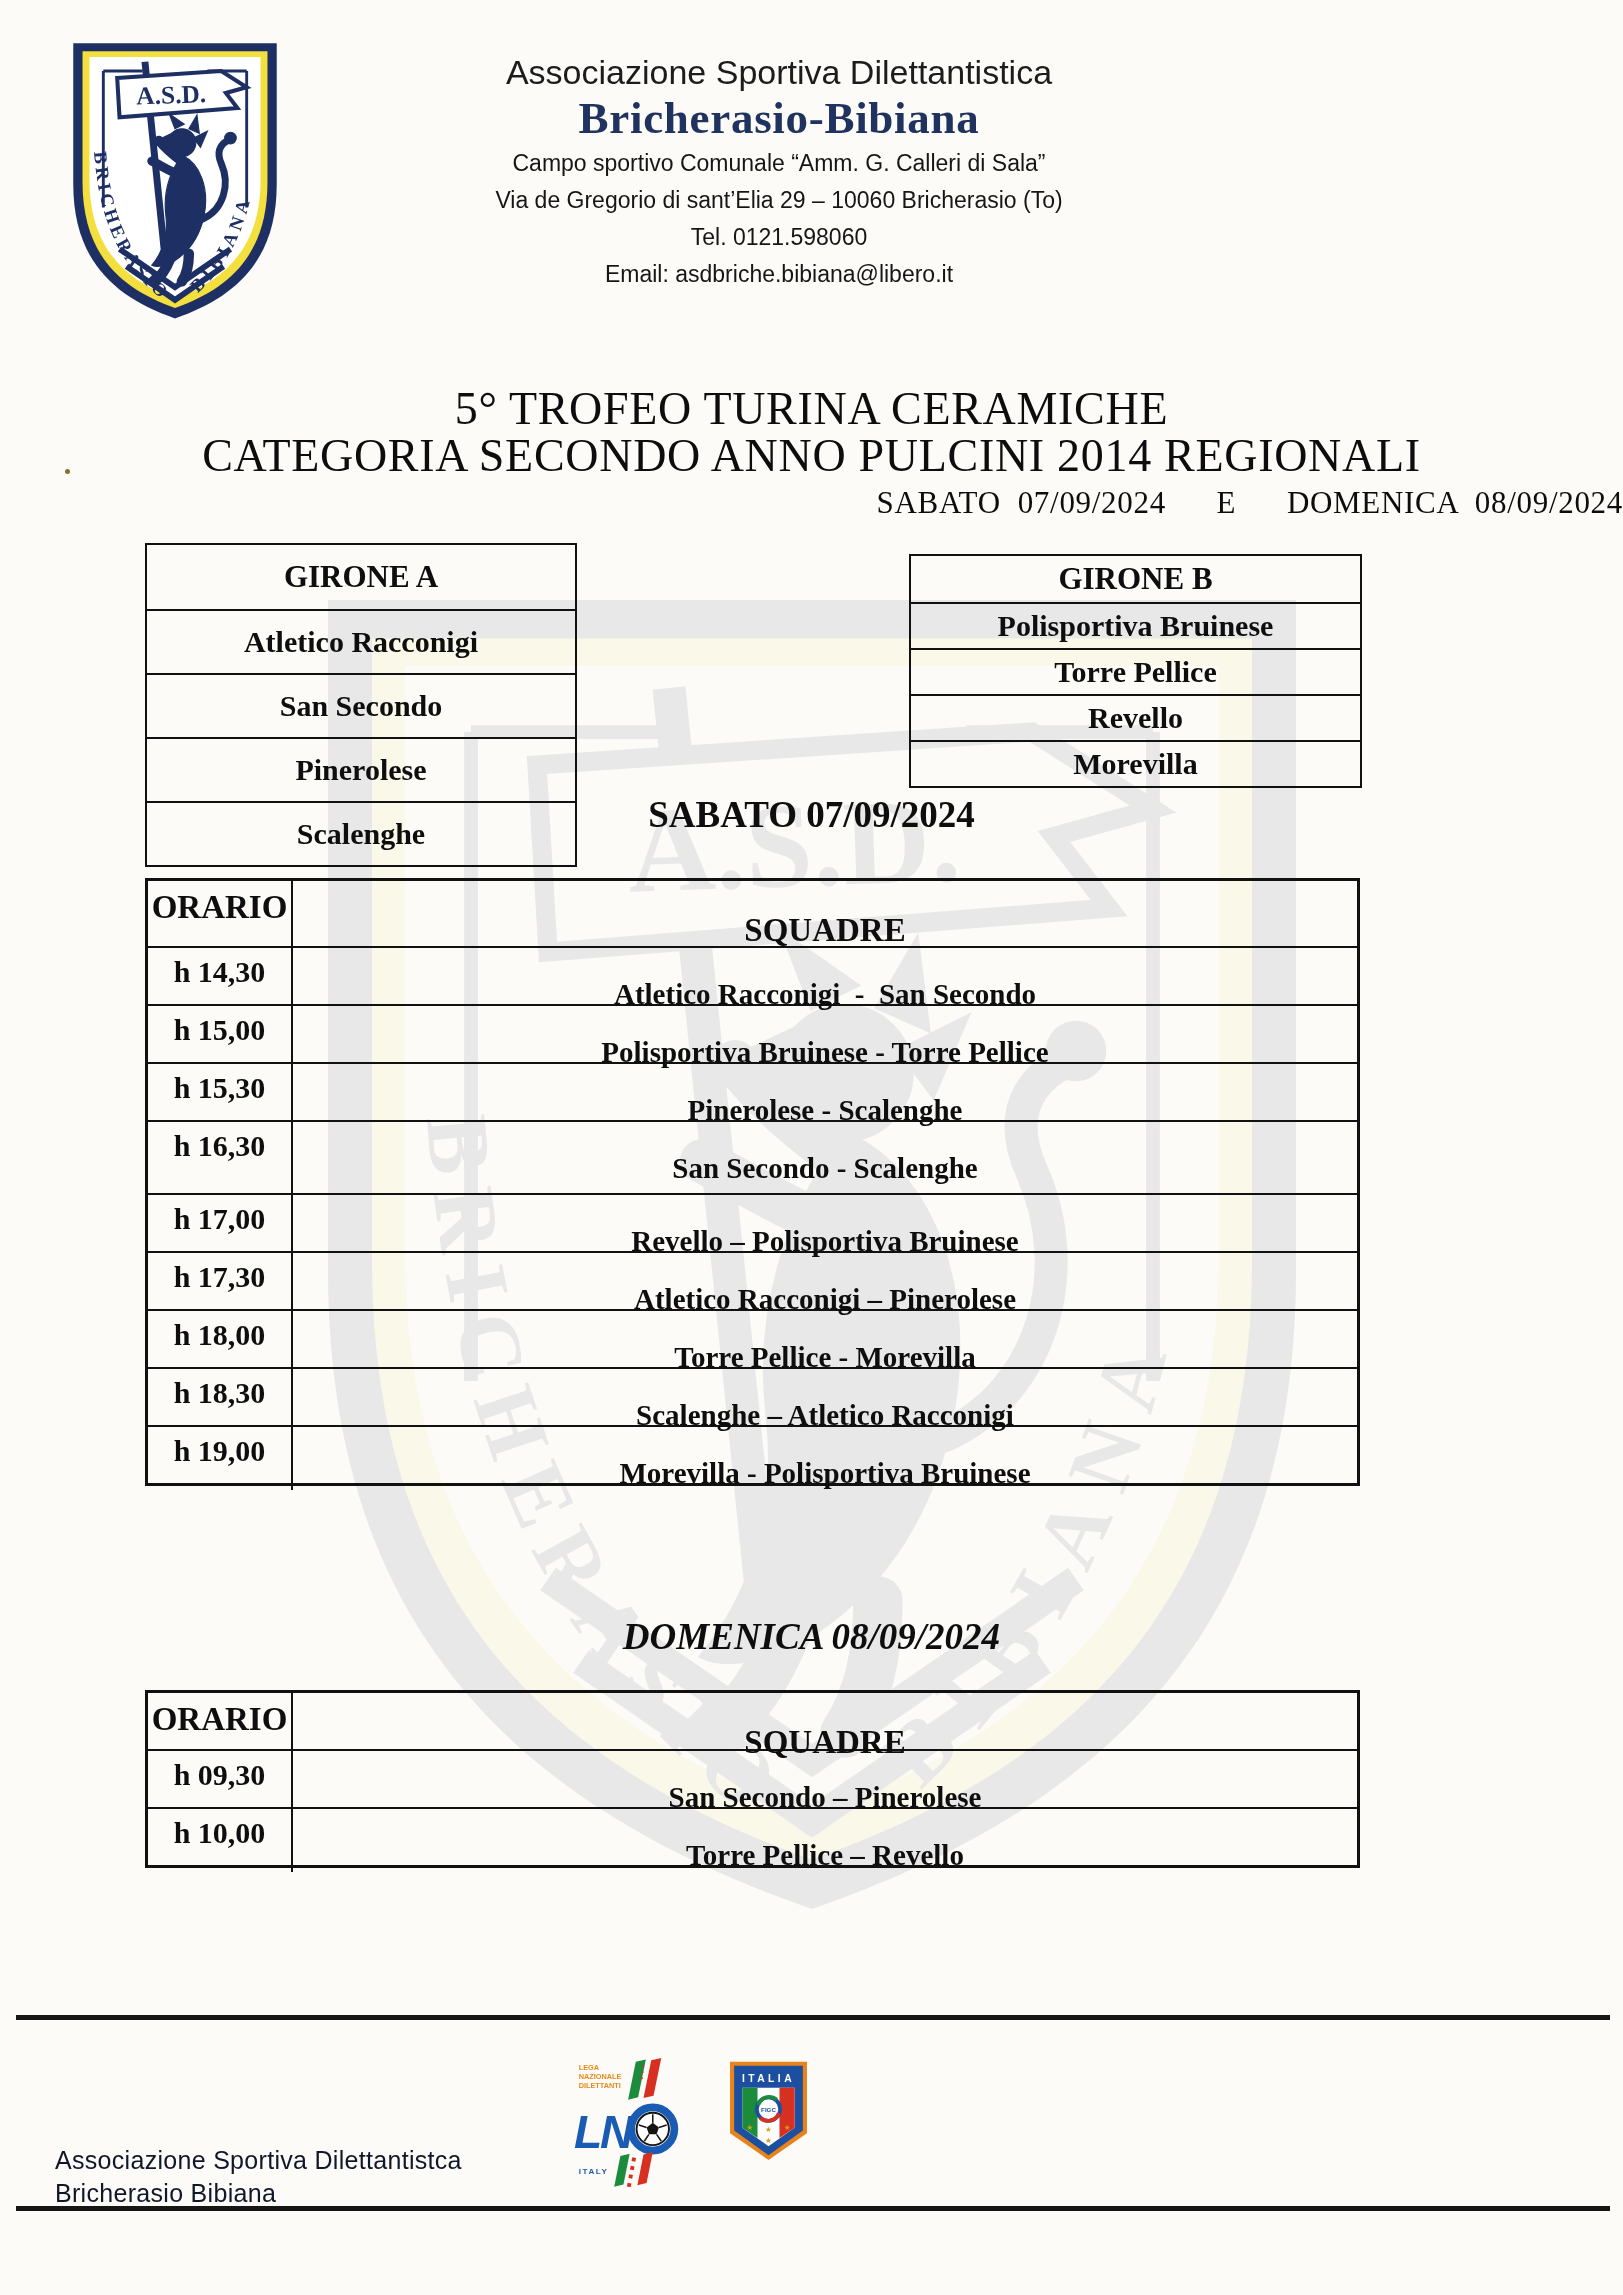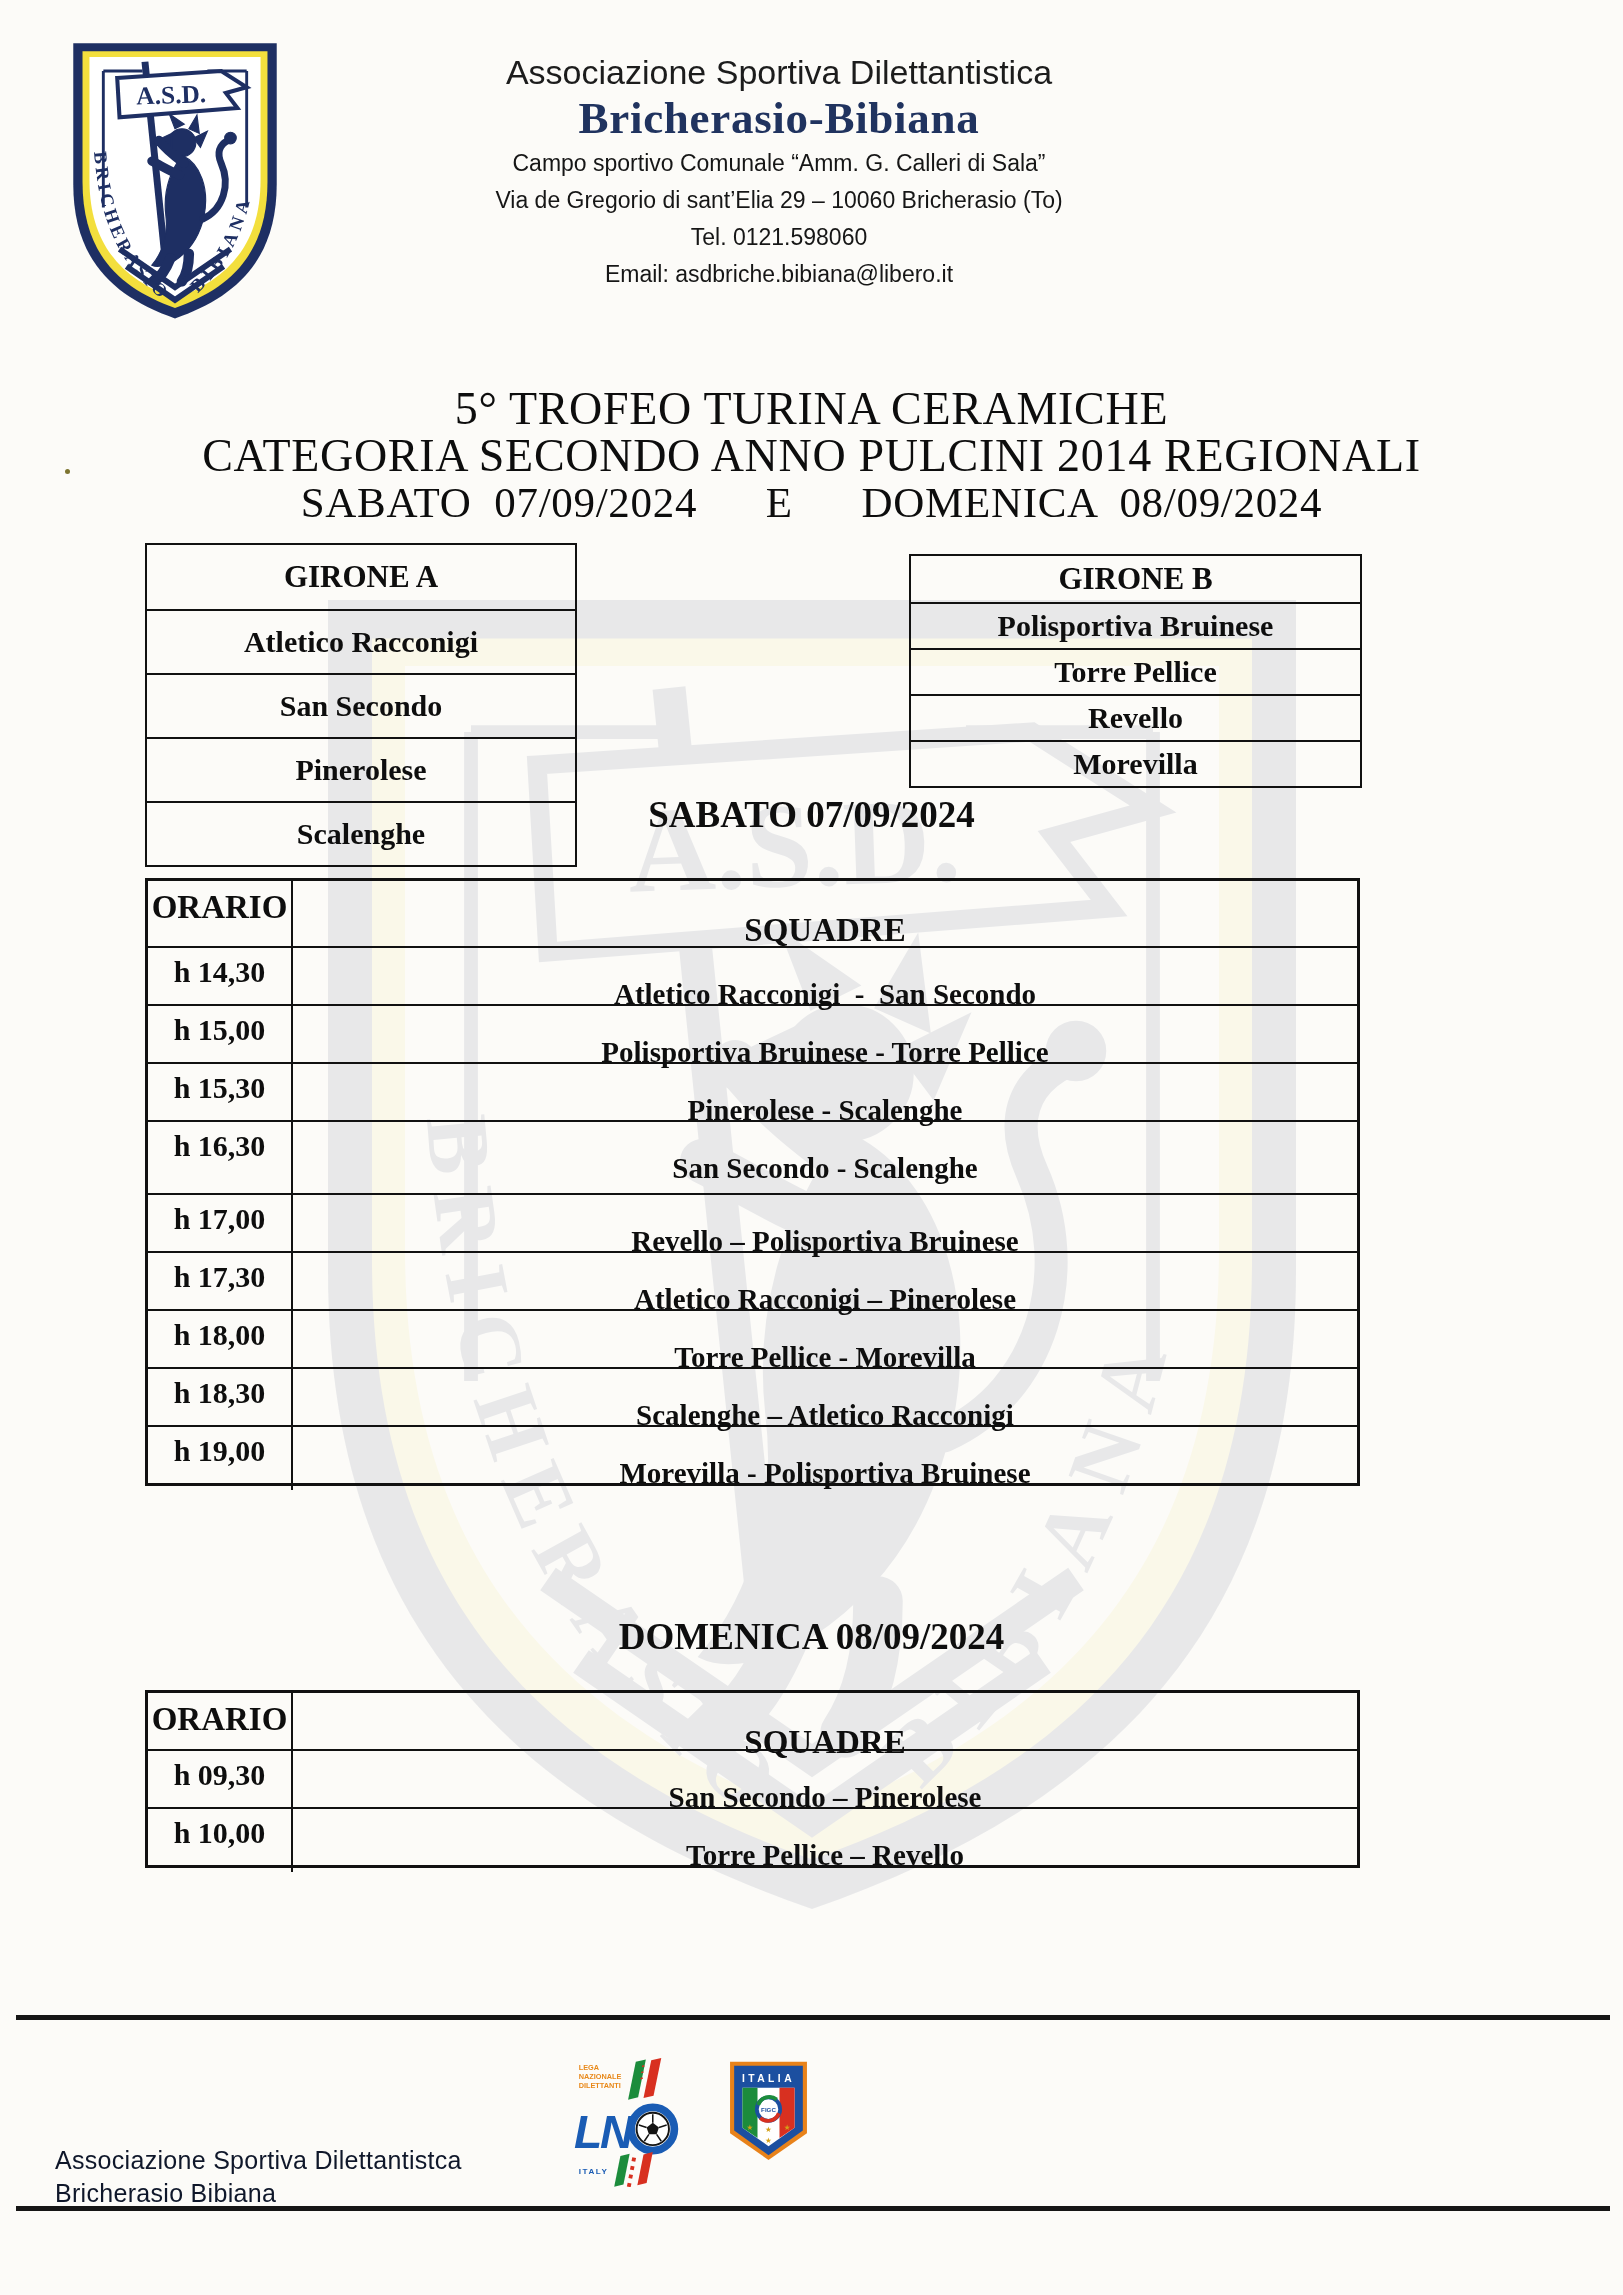--- a/index.html
+++ b/index.html
@@ -17,37 +17,37 @@
   .org-line{position:absolute;left:301px;top:51px;width:956px;text-align:center;
     font-family:"Liberation Sans",sans-serif;font-size:34px;line-height:42px;color:#1c1c1c;}
   .club-name{position:absolute;left:301px;top:92px;width:956px;text-align:center;
     font-size:45px;line-height:52px;font-weight:700;color:#20335f;letter-spacing:0.7px;}
   .contacts{position:absolute;left:301px;top:145px;width:956px;text-align:center;
     font-family:"Liberation Sans",sans-serif;font-size:23px;line-height:37px;color:#161616;}
   
   .title-block{position:absolute;left:0;top:385px;width:1623px;text-align:center;
     font-weight:400;color:#0d0d0d;}
   .title-block .t1,.title-block .t2{font-size:46px;line-height:47px;letter-spacing:0.7px;}
-  .title-block .t3{font-size:43px;line-height:48px;letter-spacing:0.7px;white-space:pre;}
+  .title-block .t3{font-size:31px;line-height:48px;letter-spacing:0.7px;white-space:pre;text-align:right;}
   .scan-dot{position:absolute;left:65px;top:469px;width:5.2px;height:5.2px;border-radius:50%;
     background:#7d7430;}
   
   .girone{position:absolute;border:2.6px solid #111;background:transparent;}
   .girone-a{left:145px;top:543px;width:432px;}
   .girone-b{left:909px;top:554px;width:453px;}
   .g-row{height:64px;display:flex;align-items:center;justify-content:center;
     font-weight:700;font-size:30px;}
   .girone-b .g-row{height:46px;}
   .g-row+.g-row{border-top:2.6px solid #111;}
   .g-head{font-size:31px;}
   
   .day-heading{position:absolute;left:0;width:1623px;text-align:center;
     font-weight:700;font-size:37px;}
   .sat-heading{top:793px;}
-  .sun-heading{top:1615px;}
+  .sun-heading{top:1615px;font-style:italic;}
   
   .sched{position:absolute;left:145px;width:1215px;border:3.3px solid #111;}
   .sat-table{top:878px;}
   .sun-table{top:1690px;}
   .s-row{display:grid;grid-template-columns:145px 1fr;height:58px;}
   .s-row+.s-row{border-top:2.6px solid #111;}
   .s-head{height:65px;}
   .sat-table .s-row:nth-child(5){height:73px;}
   .sun-table .s-head{height:56px;}
   .cell{padding-top:6.5px;text-align:center;font-weight:700;}

